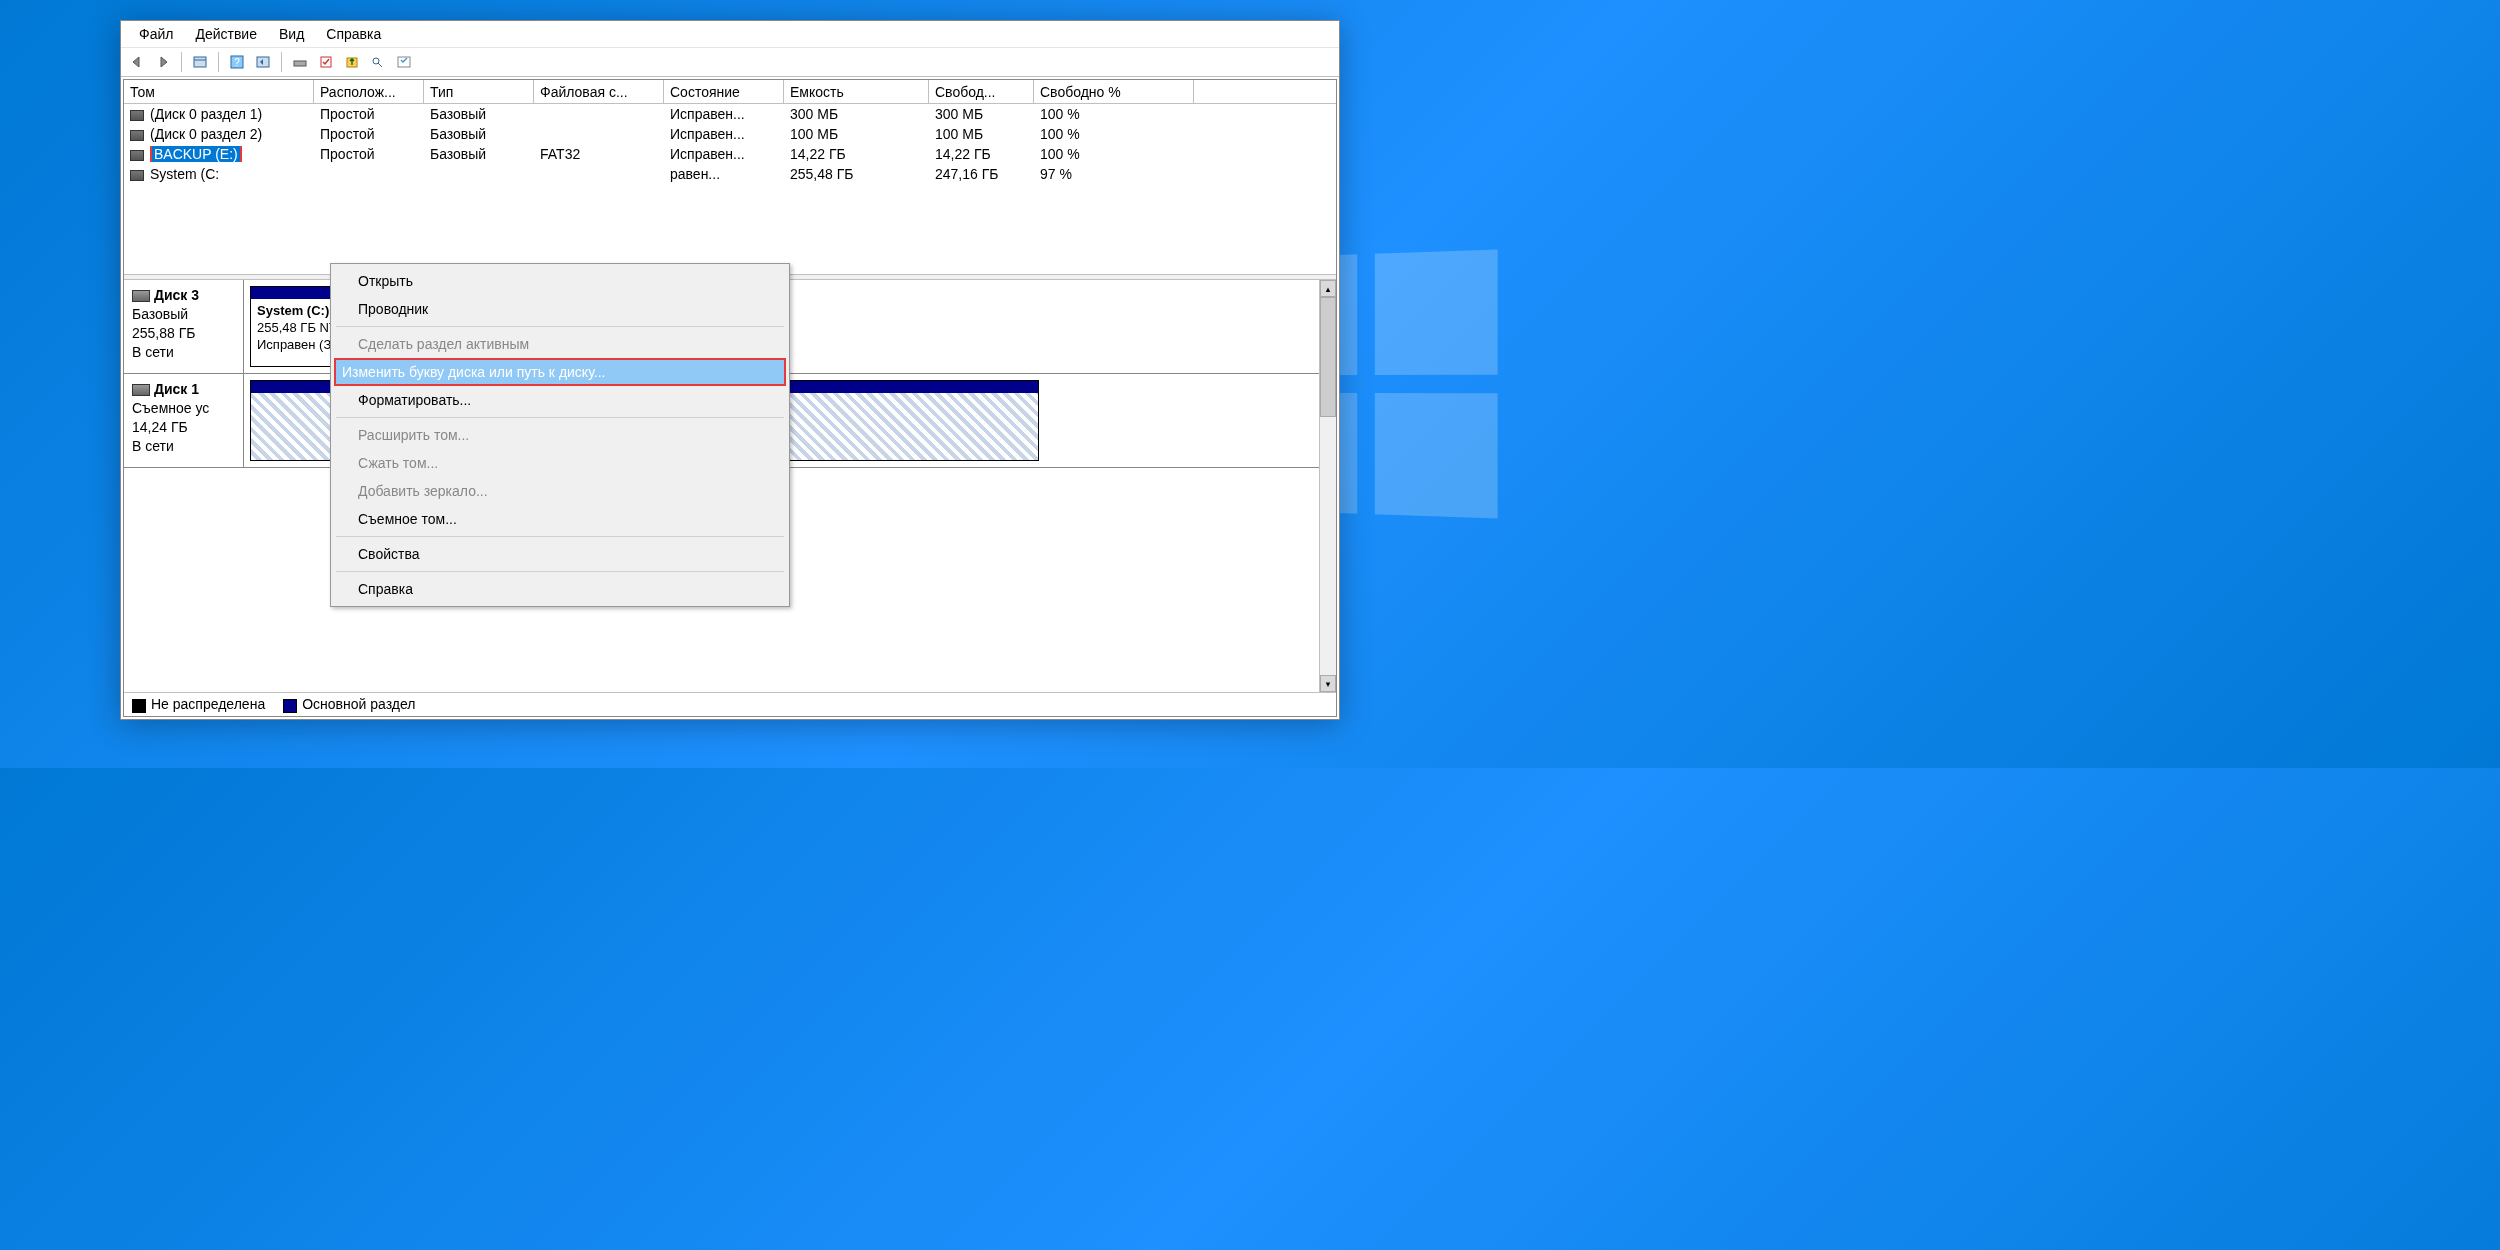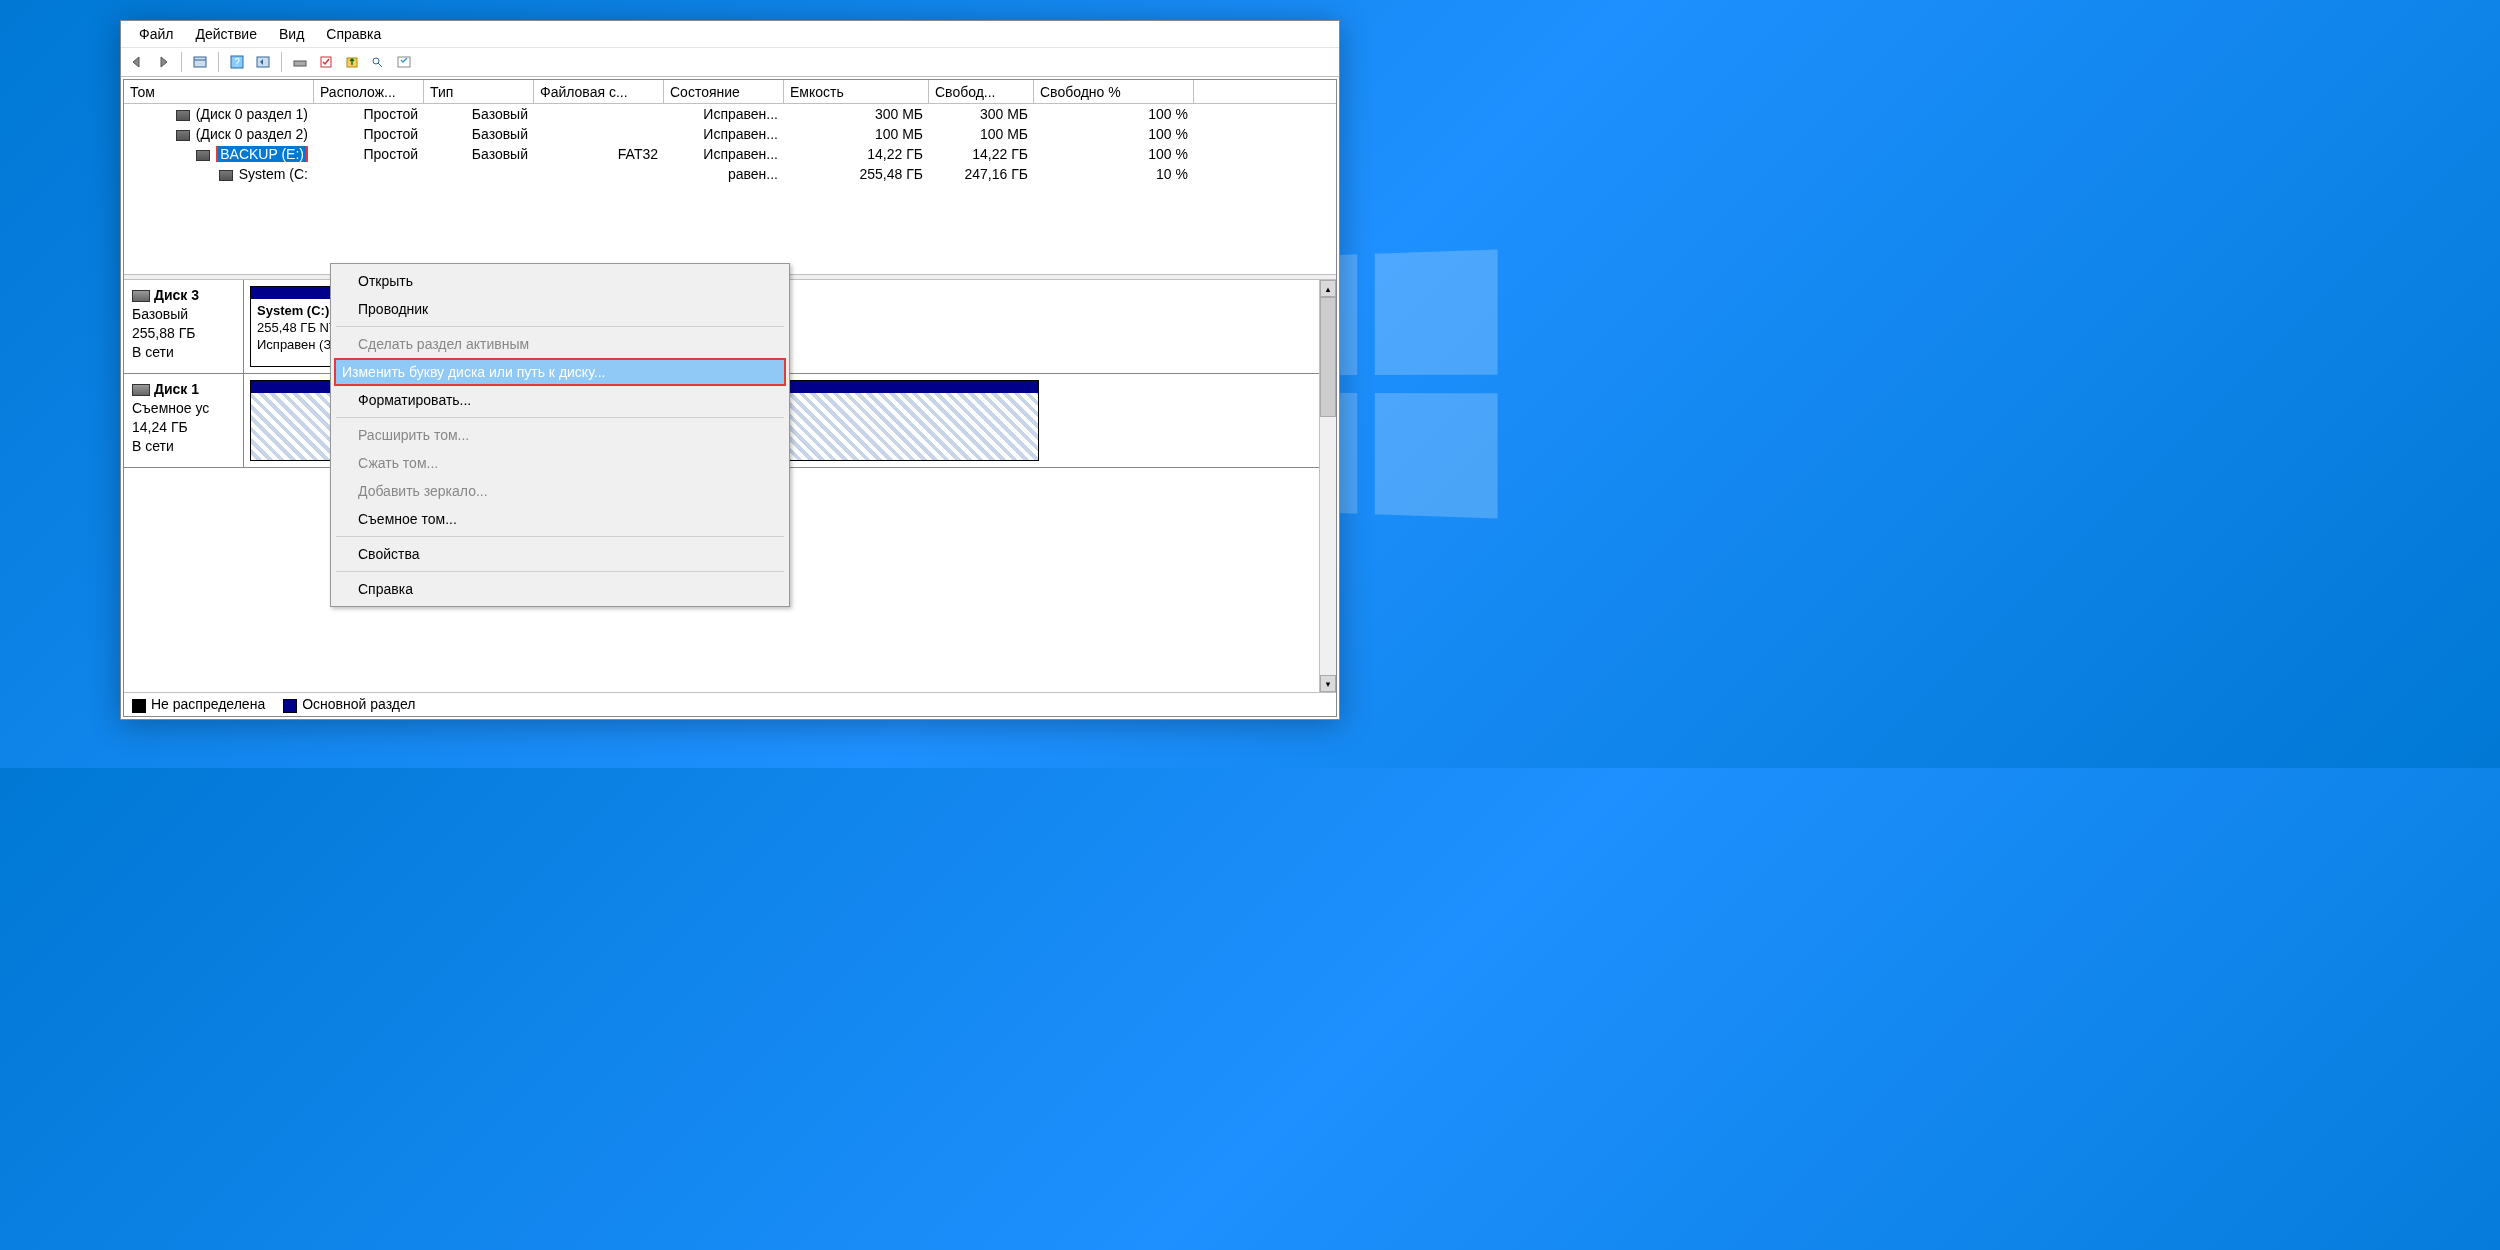--- a/index.html
+++ b/index.html
@@ -15,21 +15,21 @@
 .sysbtn svg { stroke: #000; }
 .menubar { height: 26px; display: flex; align-items: center; padding: 0 8px; gap: 2px; font-size: 14px; }
 .menubar span { padding: 2px 10px; cursor: default; }
 .toolbar { height: 30px; border-top: 1px solid #e5e5e5; border-bottom: 1px solid #c0c0c0; display: flex; align-items: center; padding: 0 4px; gap: 2px; }
 .tbtn { width: 24px; height: 22px; display: flex; align-items: center; justify-content: center; border: 1px solid transparent; }
 .tsep { width: 1px; height: 20px; background: #c0c0c0; margin: 0 4px; }
 .content { flex: 1; display: flex; flex-direction: column; border: 1px solid #888; margin: 2px; }
 .grid-header { display: flex; height: 24px; background: #fff; border-bottom: 1px solid #c0c0c0; }
 .grid-header .hcell { border-right: 1px solid #c0c0c0; padding: 2px 6px; font-size: 14px; display: flex; align-items: center; position: relative; }
 .grid-body { background: #fff; }
-.grid-row { display: flex; height: 20px; align-items: center; text-align: right; }
+.grid-row { display: flex; height: 20px; align-items: center; }
 .grid-row .cell { padding: 0 6px; font-size: 14px; white-space: nowrap; overflow: hidden; }
 .volicon { width: 14px; height: 11px; background: linear-gradient(#777,#555); border: 1px solid #333; display: inline-block; margin-right: 6px; vertical-align: middle; }
 .sel { background: #0078d4; color: #fff; border: 2px solid #e63939; padding: 0 2px; }
 .divider { height: 6px; background: #f0f0f0; border-top: 1px solid #c0c0c0; border-bottom: 1px solid #c0c0c0; }
 .disks { flex: 1; display: flex; background: #fff; position: relative; }
 .disk-list { flex: 1; overflow: hidden; }
 .disk-row { display: flex; border-bottom: 1px solid #888; min-height: 94px; }
 .disk-info { width: 120px; border-right: 1px solid #888; padding: 6px 8px; font-size: 14px; line-height: 1.35; }
 .disk-info b { font-weight: 600; }
 .disk-icon { width: 18px; height: 12px; background: linear-gradient(#999,#666); border: 1px solid #333; display: inline-block; margin-right: 4px; vertical-align: middle; }
@@ -177,21 +177,21 @@
             <div class="cell c7">100 %</div>
           </div>
           <div class="grid-row">
             <div class="cell c0"><span class="volicon"></span>System (C:</div>
             <div class="cell c1"></div>
             <div class="cell c2"></div>
             <div class="cell c3"></div>
             <div class="cell c4">равен...</div>
             <div class="cell c5">255,48 ГБ</div>
             <div class="cell c6">247,16 ГБ</div>
-            <div class="cell c7">10 %</div>
+            <div class="cell c7">97 %</div>
           </div>
         </div>
     </div>
 
     <div class="divider"></div>
 
     <div class="disks">
       <div class="disk-list">
         <div class="disk-row">
           <div class="disk-info">

